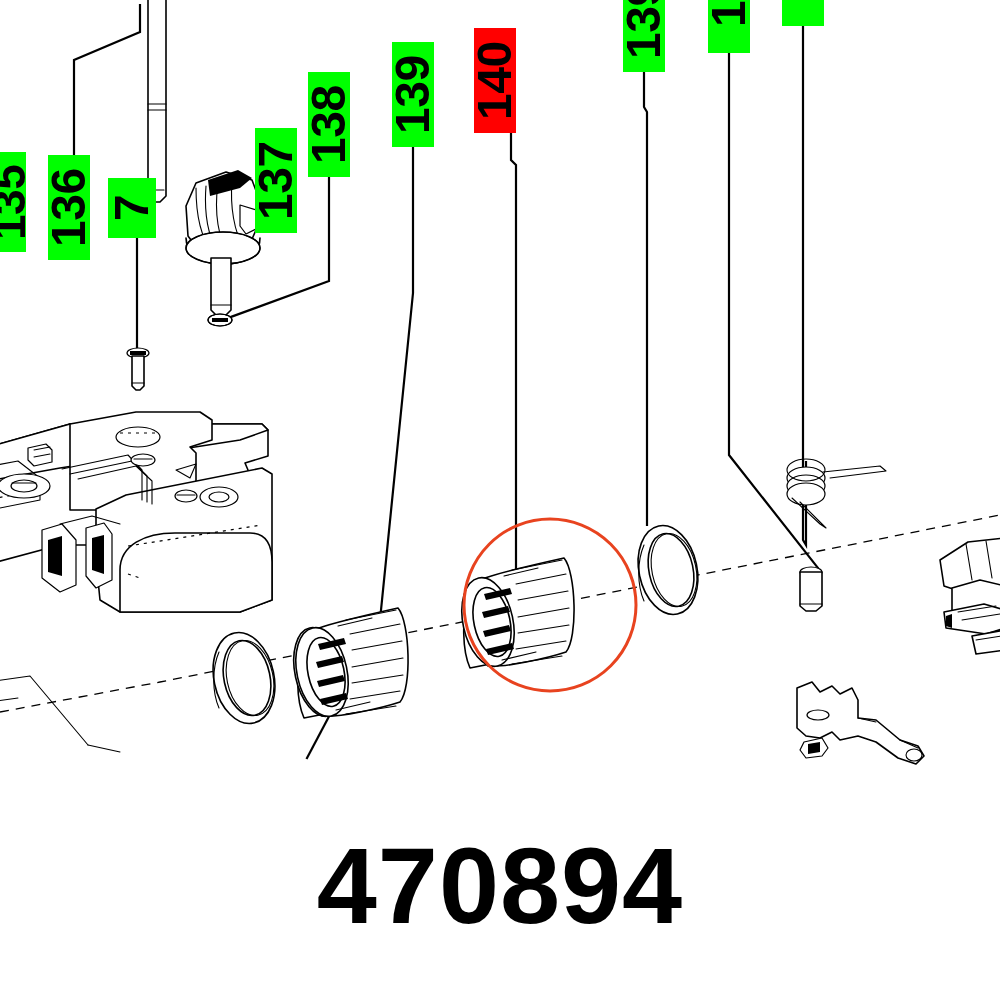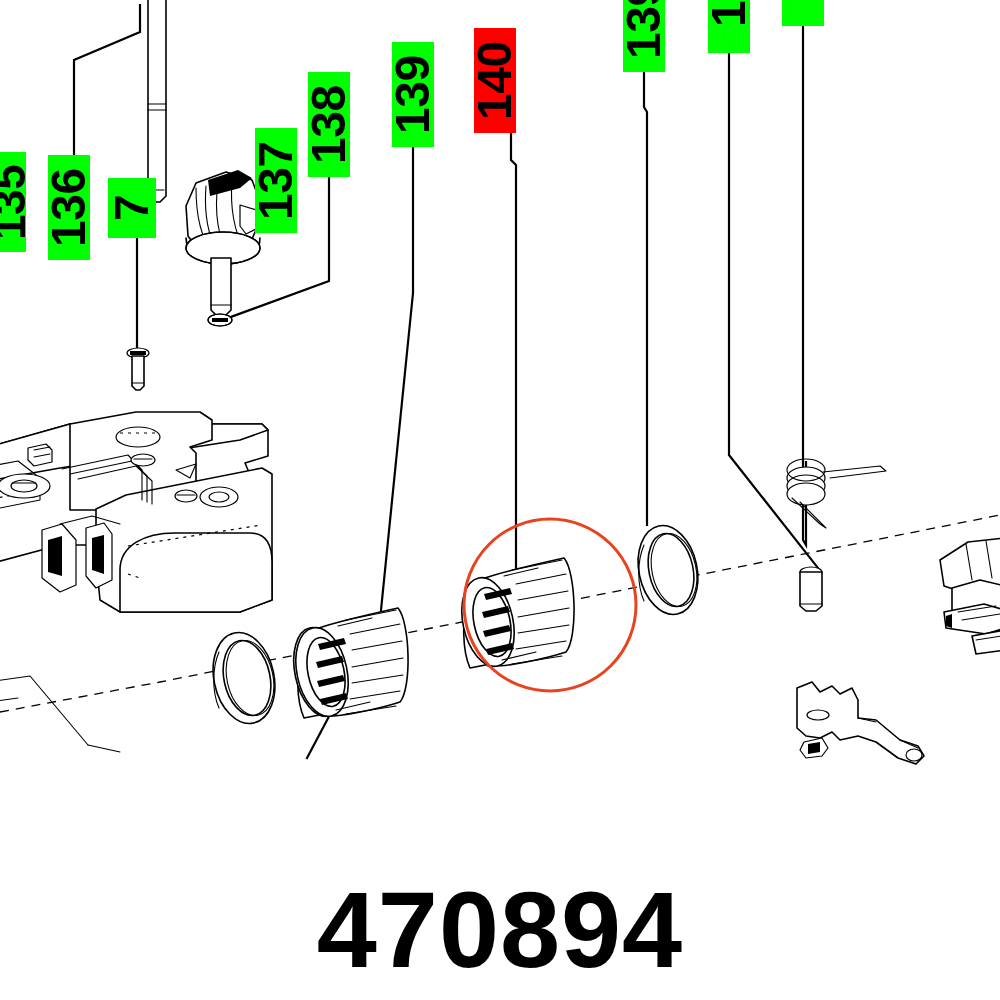--- a/index.html
+++ b/index.html
@@ -339,15 +339,15 @@
   </div>
 
   <div class="callout" style="left:708px; top:-52px; width:42px; height:105px; background:#00FF00; font-size:48px;">
     <span>14</span>
   </div>
 
   <div class="callout" style="left:782px; top:-74px; width:42px; height:100px; background:#00FF00; font-size:48px;">
     
   </div>
 
-  <div id="partnumber" style="top:832px; font-size:108px;margin-top:44px;">470894</div>
+  <div id="partnumber" style="top:832px; font-size:108px;">470894</div>
 
 </div>
 
 </body></html>

